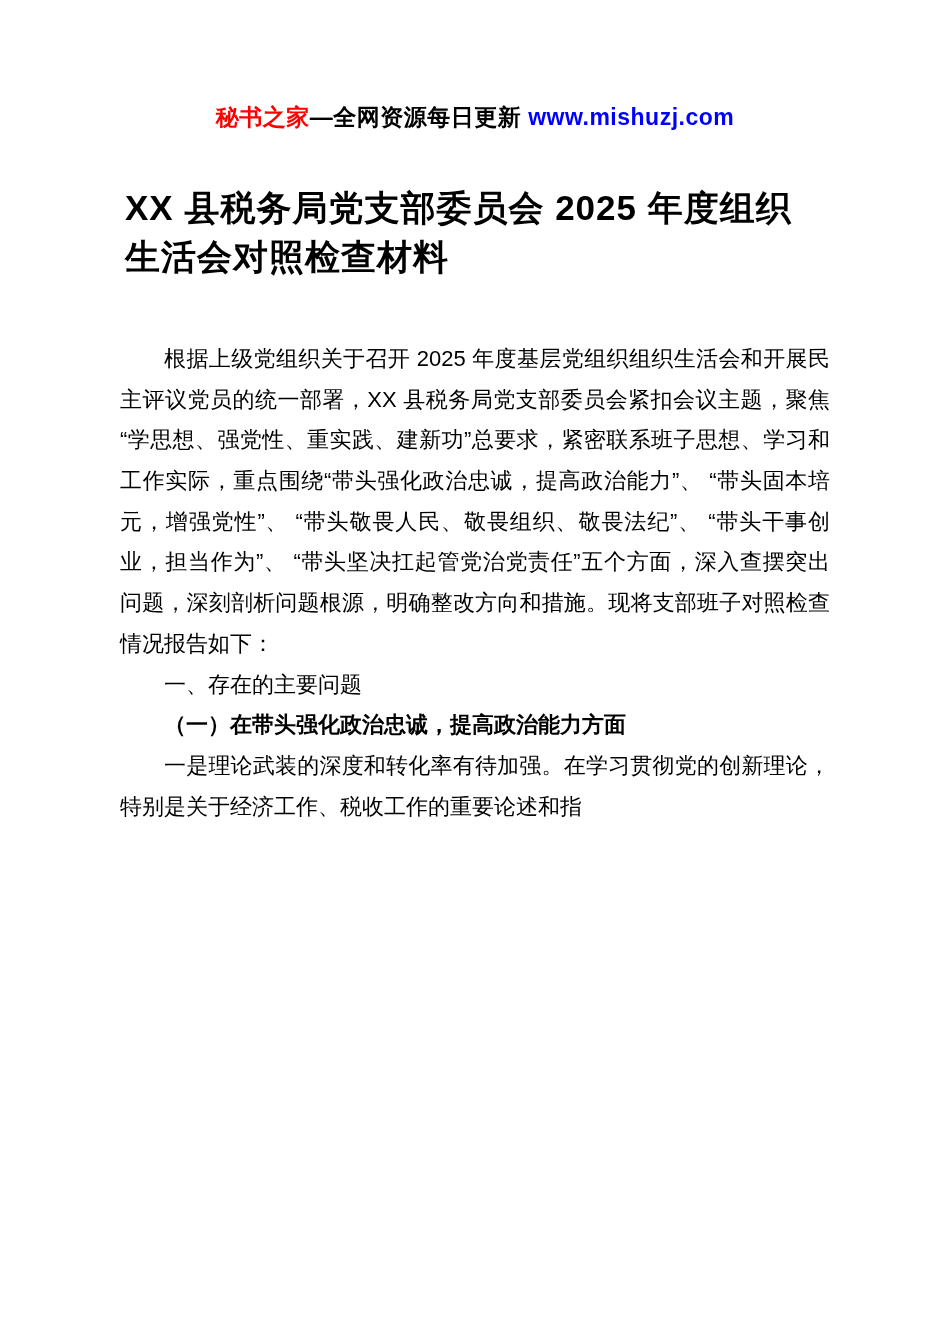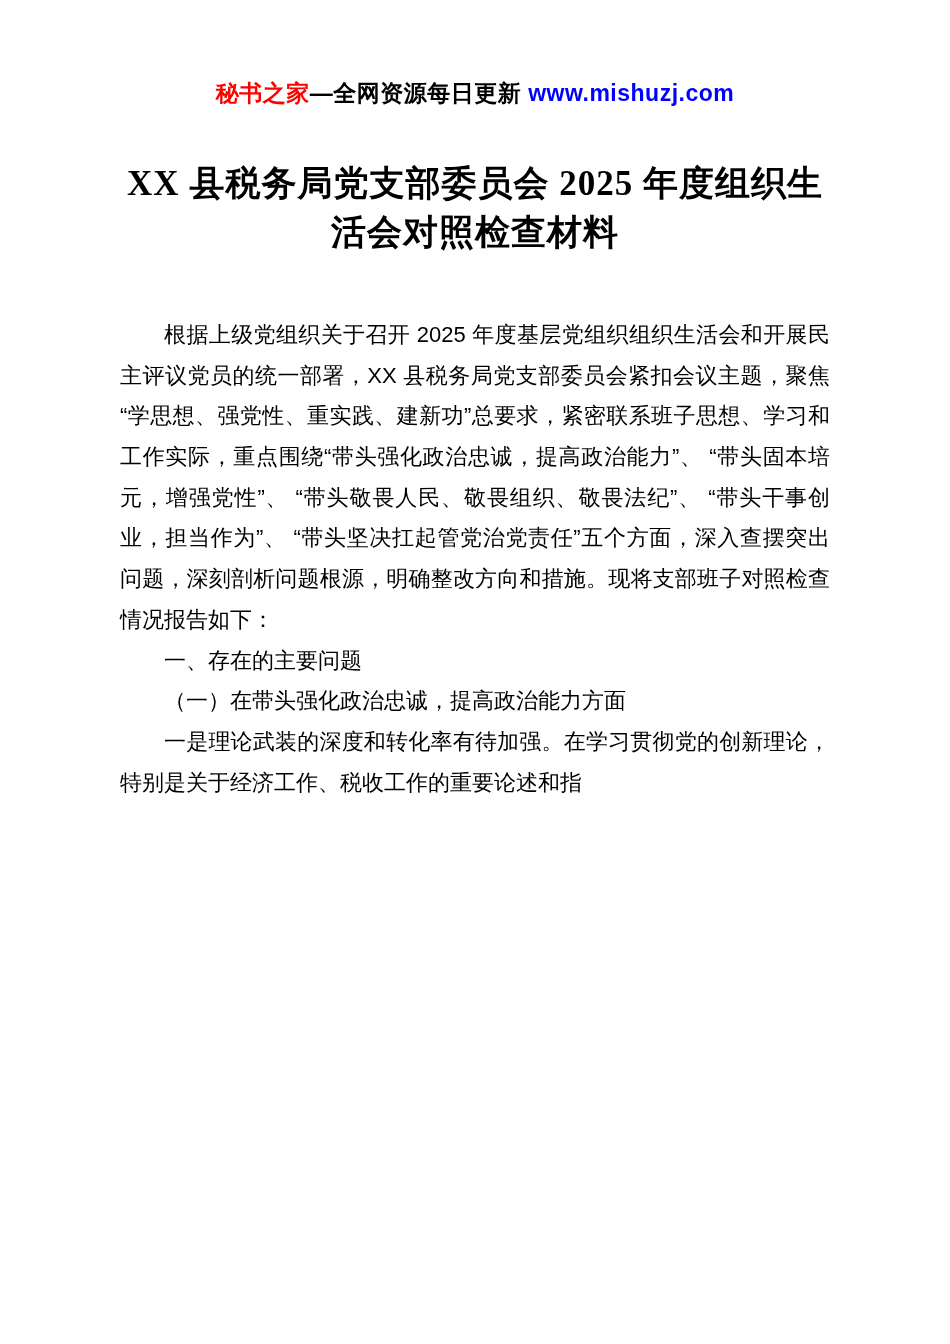--- a/index.html
+++ b/index.html
@@ -18,46 +18,46 @@
     font-family: "Liberation Sans", "DejaVu Sans", sans-serif;
     color: #000000;
     overflow: hidden;
   }
   .site-header {
     text-align: center;
     font-size: 23px;
     font-weight: 700;
     letter-spacing: 0.5px;
     white-space: nowrap;
+    margin-top: 24px;
   }
   .site-header .brand { color: #ff0000; }
   .site-header .tagline { color: #000000; }
   .site-header .url { color: #0000ff; }
   .doc-title {
     margin: 50px auto 0 auto;
     max-width: 700px;
-    text-align: center;
+    text-align: left;
     font-size: 35px;
     font-weight: 700;
     line-height: 1.4;
     letter-spacing: 1px;
-    font-family: Liberation Serif, serif;
   }
   .doc-body {
     margin-top: 58px;
     font-size: 22px;
     line-height: 1.85;
     text-align: justify;
   }
   .doc-body p {
     margin: 0;
     padding: 0;
     text-indent: 2em;
   }
-  .doc-body p.bold { font-weight: 400; }
+  .doc-body p.bold { font-weight: 700; }
   .doc-body p strong { font-weight: 400; }
 </style>
 </head>
 <body>
 
 <div class="page">
 
   <div class="site-header">
     <span class="brand" style="color: rgb(255, 0, 0);">秘书之家</span><span class="tagline">—全网资源每日更新 </span><span class="url" style="color: rgb(0, 0, 255);">www.mishuzj.com</span>
   </div>

